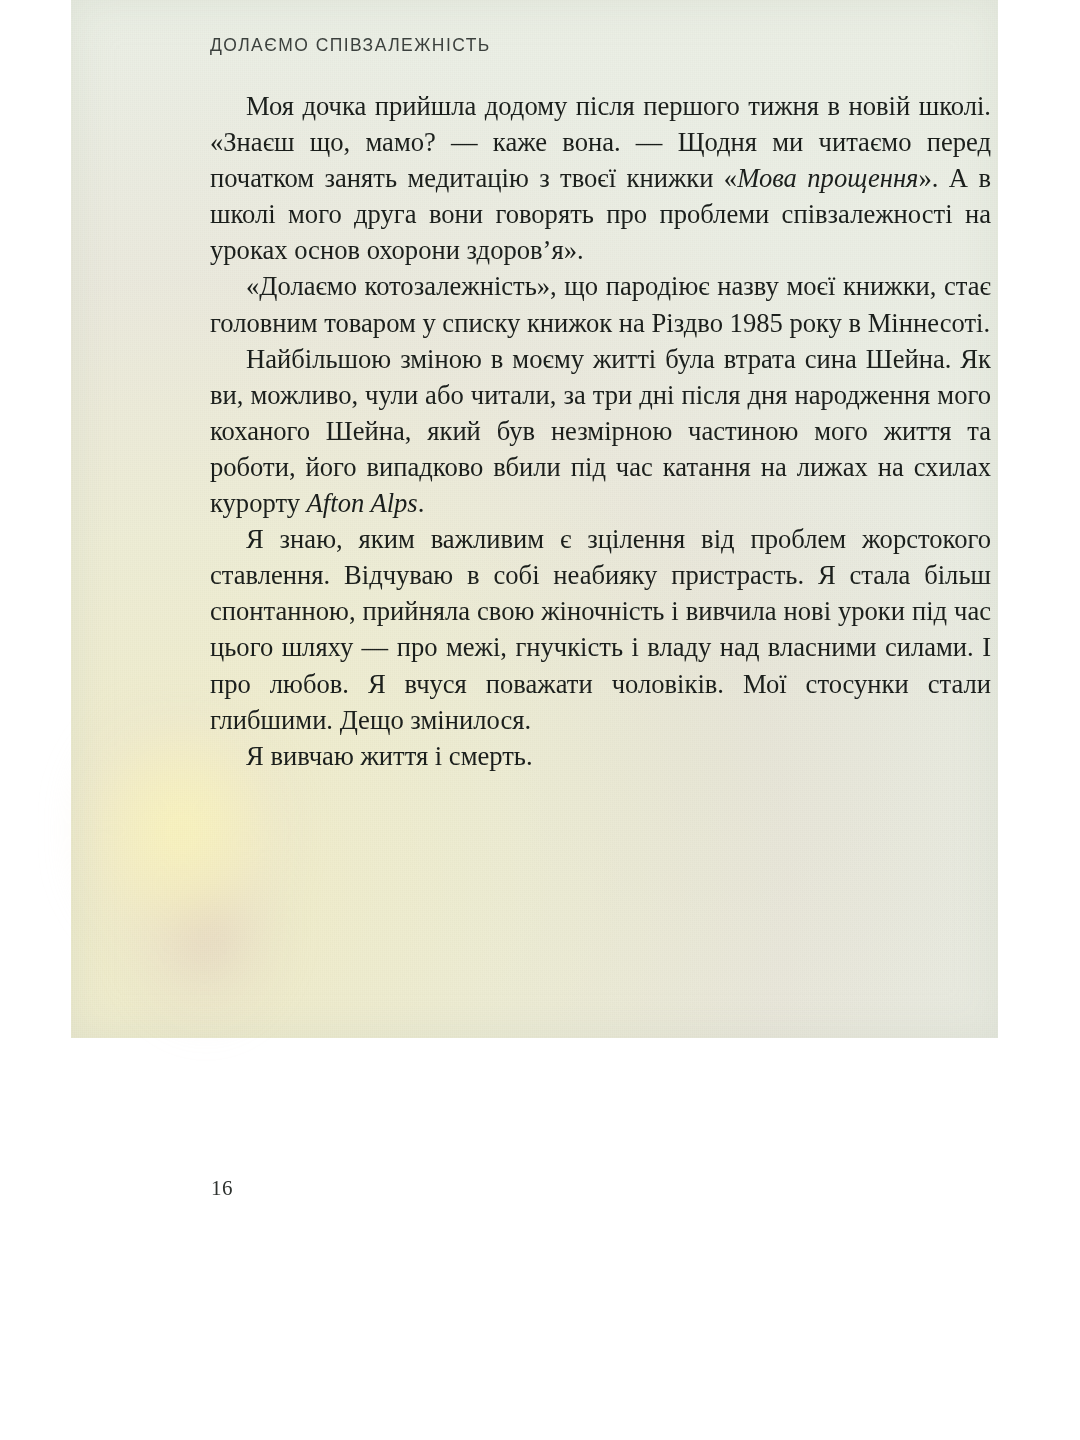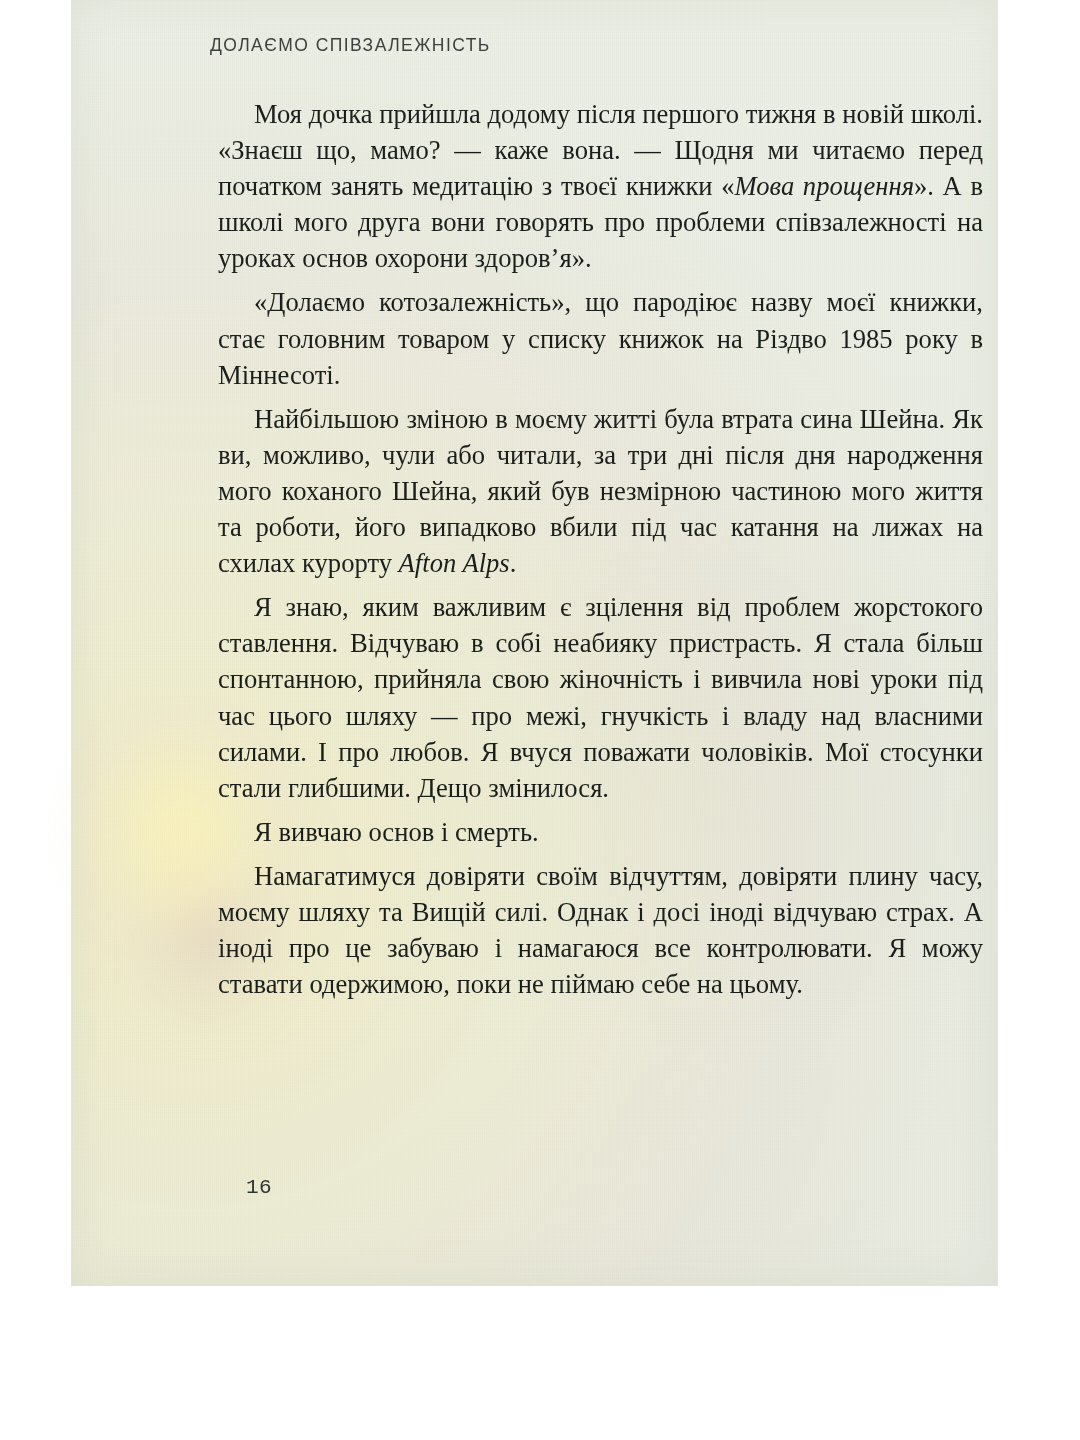--- a/index.html
+++ b/index.html
@@ -15,21 +15,21 @@
     overflow: hidden;
     font-family: "Liberation Serif", "DejaVu Serif", serif;
   }
 
   
   #page-sheet {
     position: absolute;
     left: 71px;
     top: 0px;
     width: 927px;
-    height: 1286px;
+    height: 1038px;
     background:
       radial-gradient(circle at 120px 880px, rgba(247,236,176,0.55) 0%, rgba(247,236,176,0.28) 28%, rgba(235,212,190,0.18) 50%, rgba(235,225,205,0.0) 72%),
       radial-gradient(ellipse 520px 420px at 640px 760px, rgba(226,229,216,0.55) 0%, rgba(233,236,226,0.0) 70%),
       linear-gradient(180deg, #eaeee4 0%, #e9ece2 42%, #e8ebe1 72%, #e7eae0 100%);
     box-shadow: inset 0 0 40px rgba(200,205,192,0.35);
   }
 
   
   #page-sheet::after {
     content: "";
@@ -82,55 +82,53 @@
     width: 781px;
     font-size: 26.6px;
     line-height: 36.1px;
     color: #181c19;
     text-align: justify;
     text-justify: inter-word;
     hyphens: manual;
   }
 
   .body-copy p {
-    margin: 8px;
+    margin: 0;
     text-indent: 36px;
   }
   .body-copy p.short {
     text-align: left;
   }
   .body-copy i {
     font-style: italic;
   }
 
   .folio {
     position: absolute;
     left: 1px;
     top: 1176px;
-    font-family: Liberation Mono, monospace;
+    font-family: Liberation Serif, serif;
     font-size: 21px;
     color: #2e322f;
     letter-spacing: 0.4px;
-    margin-left: 35px;
   }
 </style>
 </head>
 <body>
 
 <div id="page-sheet">
   <div id="paper-blur"></div>
 
   <div id="content">
 
     <div class="running-head">ДОЛАЄМО СПІВЗАЛЕЖНІСТЬ</div>
 
     <div class="body-copy" id="body-copy">
         <p><span>Моя дочка прийшла додому після першого тижня в новій школі. «Знаєш що, мамо? — каже вона. — Щодня ми читаємо перед початком занять медитацію з твоєї книжки «</span><i>Мова прощення</i><span>». А в школі мого друга вони говорять про проблеми співзалежності на уроках основ охорони здоров’я».</span></p>
         <p><span>«Долаємо котозалежність», що пародіює назву моєї книжки, стає головним товаром у списку книжок на Різдво 1985 року в Міннесоті.</span></p>
         <p><span>Найбільшою зміною в моєму житті була втрата сина Шейна. Як ви, можливо, чули або читали, за три дні після дня народження мого коханого Шейна, який був незмірною частиною мого життя та роботи, його випадково вбили під час катання на лижах на схилах курорту </span><i>Afton Alps</i><span>.</span></p>
         <p><span>Я знаю, яким важливим є зцілення від проблем жорстокого ставлення. Відчуваю в собі неабияку пристрасть. Я стала більш спонтанною, прийняла свою жіночність і вивчила нові уроки під час цього шляху — про межі, гнучкість і владу над власними силами. І про любов. Я вчуся поважати чоловіків. Мої стосунки стали глибшими. Дещо змінилося.</span></p>
-        <p class="short"><span>Я вивчаю основ і смерть.</span></p>
-        <p><span>Намагатимуся довіряти своїм відчуттям, довіряти плину часу, моєму шляху та Вищій силі. Однак і досі іноді відчуваю страх. А іноді про це забуваю і намагаюся все контролювати. Я можу ставати одержимою, поки не піймаю себе на цьому.</span></p>
+        <p class="short"><span>Я вивчаю життя і смерть.</span></p>
       </div>
 
     <div class="folio">16</div>
   </div>
 </div>
 
 </body></html>

